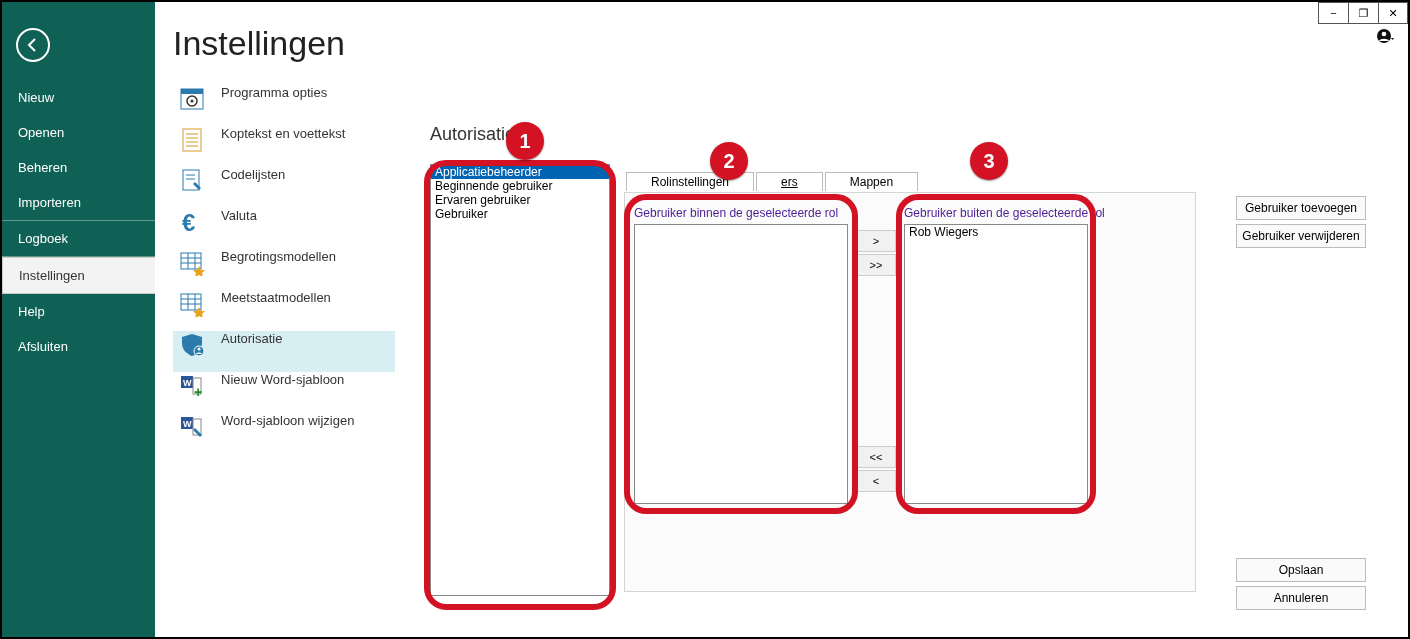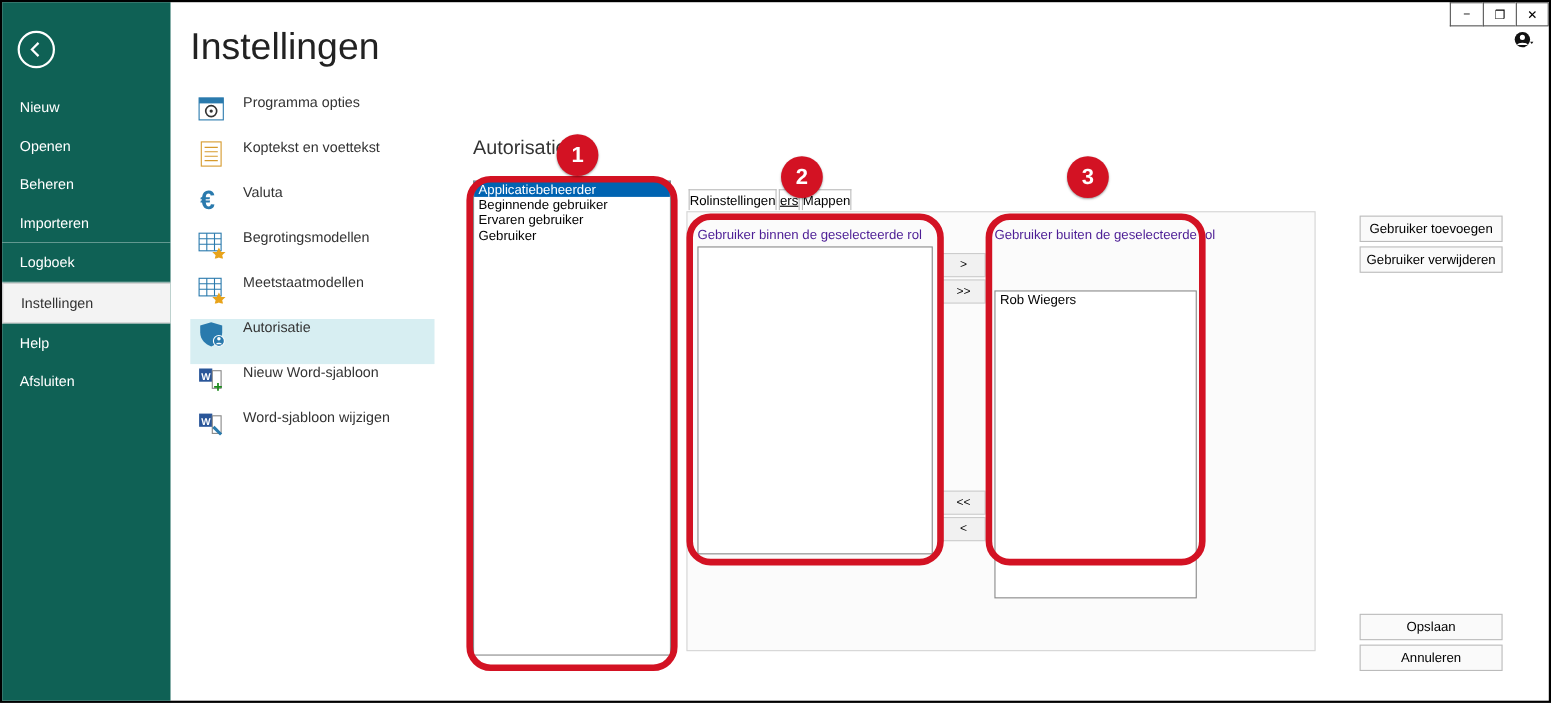--- a/index.html
+++ b/index.html
@@ -29,21 +29,21 @@
   .settings-item-label { font-size: 13px; color: #333; }
   .settings-item.selected { background: #d7eef2; }
   .section-title { font-size: 18px; color: #333; position: absolute; top: 122px; left: 428px; }
 
   .roles-area { position: absolute; top: 162px; left: 428px; width: 185px; height: 440px; }
   .roles-list { width: 180px; height: 432px; border: 1px solid #888; font-size: 12px; line-height: 14px; }
   .role-row { padding: 0 4px; }
   .role-row.sel { background: #0063b1; color: #fff; }
 
   .tabs-row { position: absolute; top: 170px; left: 624px; display: flex; font-size: 12px; }
-  .tab { border: 1px solid #bbb; border-bottom: none; padding: 2px 0; background: #fff; margin-right: 2px; cursor: pointer; }
+  .tab { border: 1px solid #bbb; border-bottom: none; padding: 2px 24px; background: #fff; margin-right: 2px; cursor: pointer; }
   .tab.active { background: #fff; border-top: 1px solid #bbb; text-decoration: underline; }
 
   .panel-bg { position: absolute; top: 190px; left: 622px; width: 572px; height: 400px; background: #fbfbfb; border: 1px solid #d4d4d4; }
 
   .list-label { position: absolute; font-size: 12px; color: #4c1d95; }
   .list-box { position: absolute; border: 1px solid #888; background: #fff; }
 
   .user-row { font-size: 12px; padding: 0 4px; }
 
   .move-btns { position: absolute; left: 854px; top: 228px; width: 42px; display: flex; flex-direction: column; gap: 2px; }
@@ -120,20 +120,31 @@
               <line x1="7" y1="11" x2="19" y2="11" stroke="#d69a2d"></line>
               <line x1="7" y1="15" x2="19" y2="15" stroke="#d69a2d"></line>
               <line x1="7" y1="19" x2="19" y2="19" stroke="#d69a2d"></line>
             </svg>
           </span>
           <span class="settings-item-label">Koptekst en voettekst</span>
         </div>
         <div class="settings-item">
           <span class="settings-item-icon">
             <svg width="28" height="26" viewBox="0 0 28 26">
+              <rect x="4" y="2" width="16" height="20" fill="#fff" stroke="#2a7aad"></rect>
+              <line x1="7" y1="7" x2="16" y2="7" stroke="#2a7aad"></line>
+              <line x1="7" y1="11" x2="16" y2="11" stroke="#2a7aad"></line>
+              <path d="M16 14l6 6-2 2-6-6z" fill="#2a7aad"></path>
+            </svg>
+          </span>
+          <span class="settings-item-label">Codelijsten</span>
+        </div>
+        <div class="settings-item">
+          <span class="settings-item-icon">
+            <svg width="28" height="26" viewBox="0 0 28 26">
               <text x="3" y="22" font-size="24" font-weight="bold" fill="#2a7aad">€</text>
             </svg>
           </span>
           <span class="settings-item-label">Valuta</span>
         </div>
         <div class="settings-item">
           <span class="settings-item-icon">
             <svg width="28" height="26" viewBox="0 0 28 26">
               <rect x="2" y="3" width="20" height="16" fill="#fff" stroke="#2a7aad"></rect>
               <line x1="2" y1="8" x2="22" y2="8" stroke="#2a7aad"></line>
@@ -210,21 +221,21 @@
       <div class="tab active">ers</div>
       <div class="tab">Mappen</div>
     </div>
 
   <div class="panel-bg"></div>
 
   <div class="list-label" style="left:632px; top:204px;">Gebruiker binnen de geselecteerde rol</div>
   <div class="list-box" id="users-in" style="left:632px; top:222px; width:214px; height:280px;"></div>
 
   <div class="list-label" style="left:902px; top:204px;">Gebruiker buiten de geselecteerde rol</div>
-  <div class="list-box" id="users-out" style="left:902px; top:222px; width:184px; height:280px;margin-top:40px;">
+  <div class="list-box" id="users-out" style="left:902px; top:222px; width:184px; height:280px;">
       <div class="user-row">Rob Wiegers</div>
     </div>
 
   <div class="move-btns">
     <div class="move-btn">&gt;</div>
     <div class="move-btn">&gt;&gt;</div>
     <div class="move-spacer"></div>
     <div class="move-btn">&lt;&lt;</div>
     <div class="move-btn">&lt;</div>
   </div>

